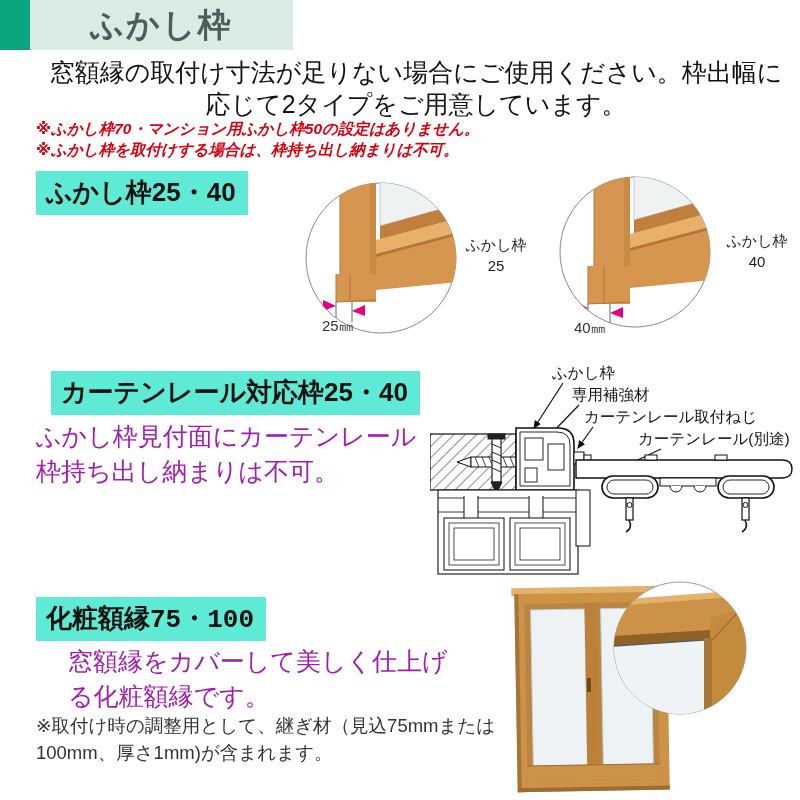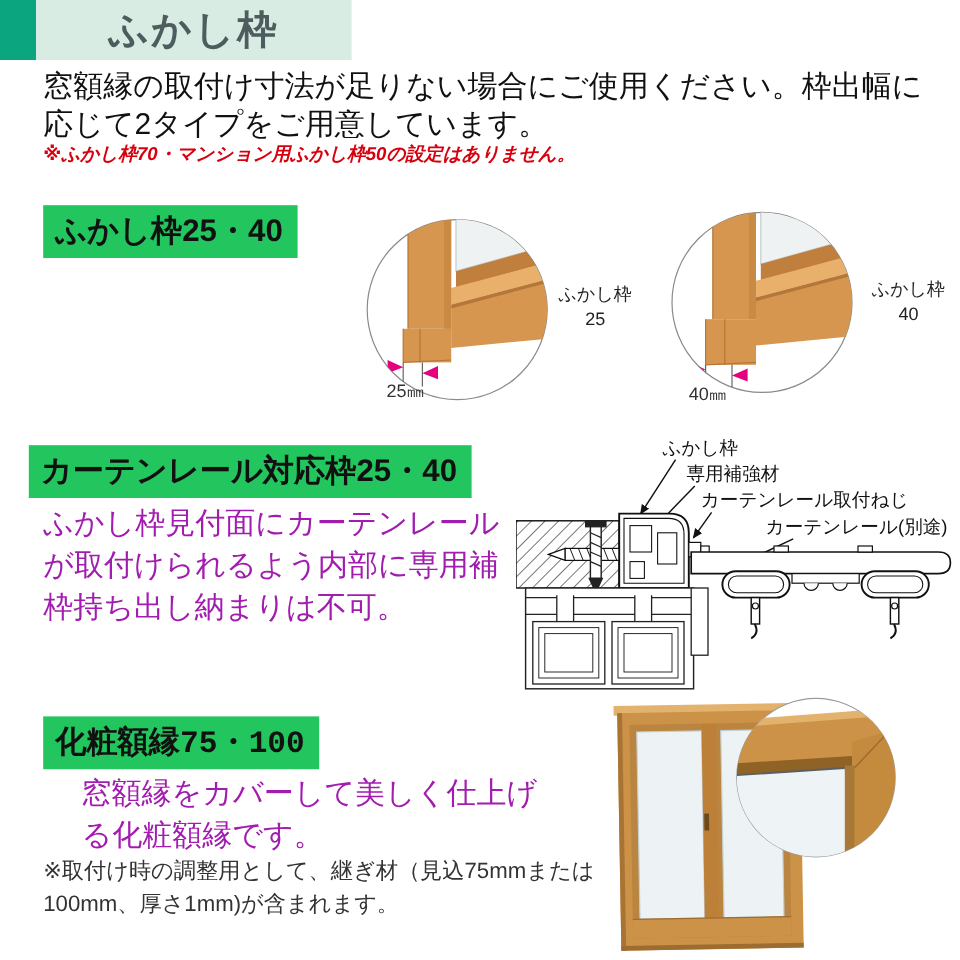--- a/index.html
+++ b/index.html
@@ -9,28 +9,28 @@
     color:#1a1a1a;overflow:hidden;
   }
   .abs{position:absolute;}
   
   .accent-block{left:0;top:0;width:30px;height:50px;background:#0ba57f;}
   .title-band{left:30px;top:0;width:263px;height:50px;background:#d9ece4;
     display:flex;align-items:center;justify-content:center;}
   .page-title{font-size:33px;font-weight:bold;color:#4d5c5c;letter-spacing:2px;}
   
   .intro{left:36px;top:56px;width:760px;font-size:25px;line-height:32px;color:#111;}
-  .intro-line{white-space:nowrap;}
+  .intro-line{white-space:nowrap;text-align:center;}
   .warn{left:36px;top:119px;font-size:15.5px;font-weight:bold;color:#d7000f;line-height:20.5px;}
   .warn div{white-space:nowrap;font-style:italic;}
   
-  .sec-heading{display:inline-block;background:#22c55e;font-weight:bold;
+  .sec-heading{display:inline-block;background:#5eead4;font-weight:bold;
     font-size:26px;color:#111;padding:4px 12px 5px 10px;white-space:nowrap;}
   .h1{left:36px;top:171px;}
-  .h2{left:24px;top:371px;}
+  .h2{left:51px;top:371px;}
   .h3{left:36px;top:597px;font-family:Liberation Mono, monospace;}
   
   .body-text{font-size:25px;line-height:35px;color:#a21caf;}
   .curtain-body{left:36px;top:419px;}
   .keshou-body{left:36px;top:644px;margin-left:32px;}
   .body-text div{white-space:nowrap;}
   .notes{left:36px;top:712px;font-size:18.5px;line-height:27px;color:#333;}
   .notes div{white-space:nowrap;}
   svg text{font-family:"Liberation Sans","DejaVu Sans",sans-serif;}
 </style>
@@ -41,20 +41,21 @@
 <div class="abs title-band">
   <span class="page-title">ふかし枠</span>
 </div>
 
 <div class="abs intro">
   <div class="intro-line">窓額縁の取付け寸法が足りない場合にご使用ください。枠出幅に</div>
   <div class="intro-line">応じて2タイプをご用意しています。</div>
 </div>
 <div class="abs warn">
   <div>※ふかし枠70・マンション用ふかし枠50の設定はありません。</div>
+  <div>※ふかし枠を取付けする場合は、枠持ち出し納まりは不可。</div>
 </div>
 
 <div class="abs h1"><span class="sec-heading">ふかし枠25・40</span></div>
 
 <svg class="abs" style="left:296px;top:170px;" width="240" height="168" viewBox="0 0 240 168">
   <defs>
     <clipPath id="c25">
         <circle cx="85" cy="88" r="75"></circle>
       </clipPath>
   </defs>
@@ -108,21 +109,20 @@
     <polygon points="71,137 58,143 71,148" fill="#e4007f"></polygon>
   </g>
   <text x="22" y="163" font-size="15" fill="#333">40㎜</text>
   <text x="205" y="76" font-size="15" fill="#222" text-anchor="middle">ふかし枠</text>
   <text x="205" y="97" font-size="15" fill="#222" text-anchor="middle">40</text>
 </svg>
 
 <div class="abs h2"><span class="sec-heading">カーテンレール対応枠25・40</span></div>
 <div class="abs body-text curtain-body">
   <div>ふかし枠見付面にカーテンレール</div>
-  <div>が取付けられるよう内部に専用補</div>
   <div>枠持ち出し納まりは不可。</div>
 </div>
 
 <svg class="abs" style="left:430px;top:356px;" width="370" height="235" viewBox="0 0 370 235">
   <defs>
     <pattern id="hatch" width="8" height="8" patternUnits="userSpaceOnUse" patternTransform="rotate(45)">
       <line x1="0" y1="0" x2="0" y2="8" stroke="#444" stroke-width="1.2"></line>
     </pattern>
     <marker id="ah" markerWidth="8" markerHeight="8" refX="6" refY="3" orient="auto">
       <polygon points="0,0 7,3 0,6" fill="#111"></polygon>

